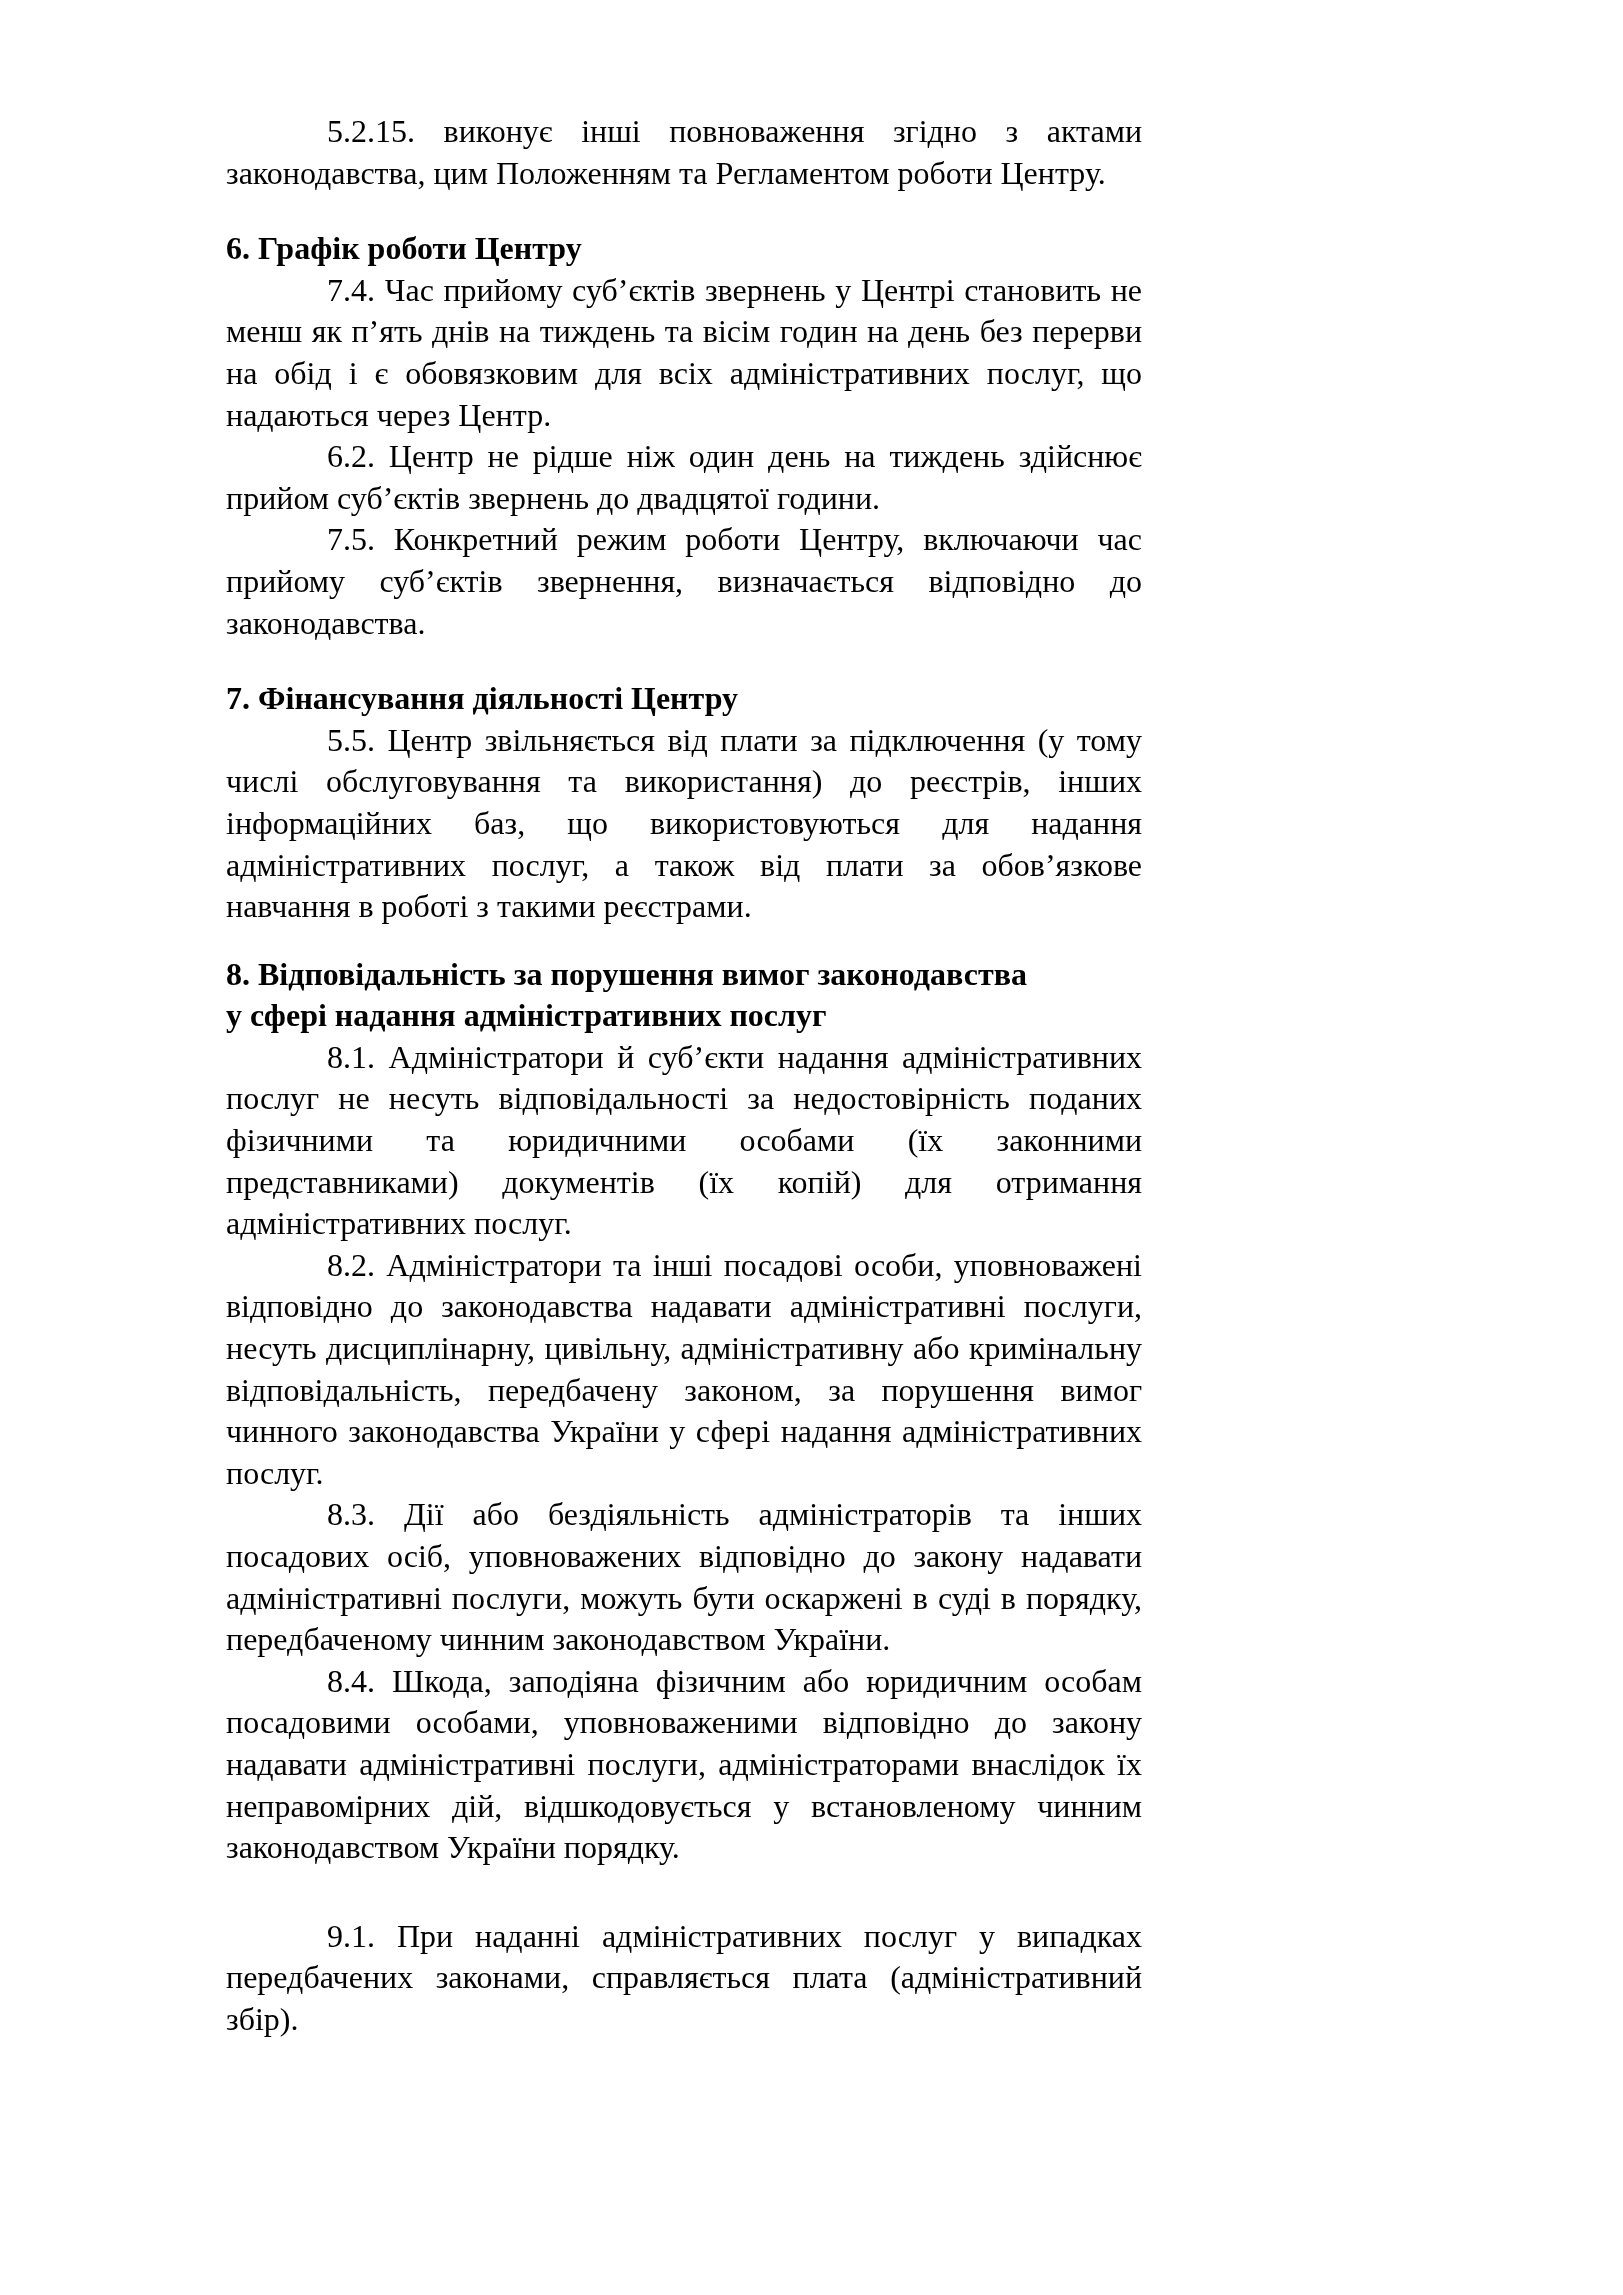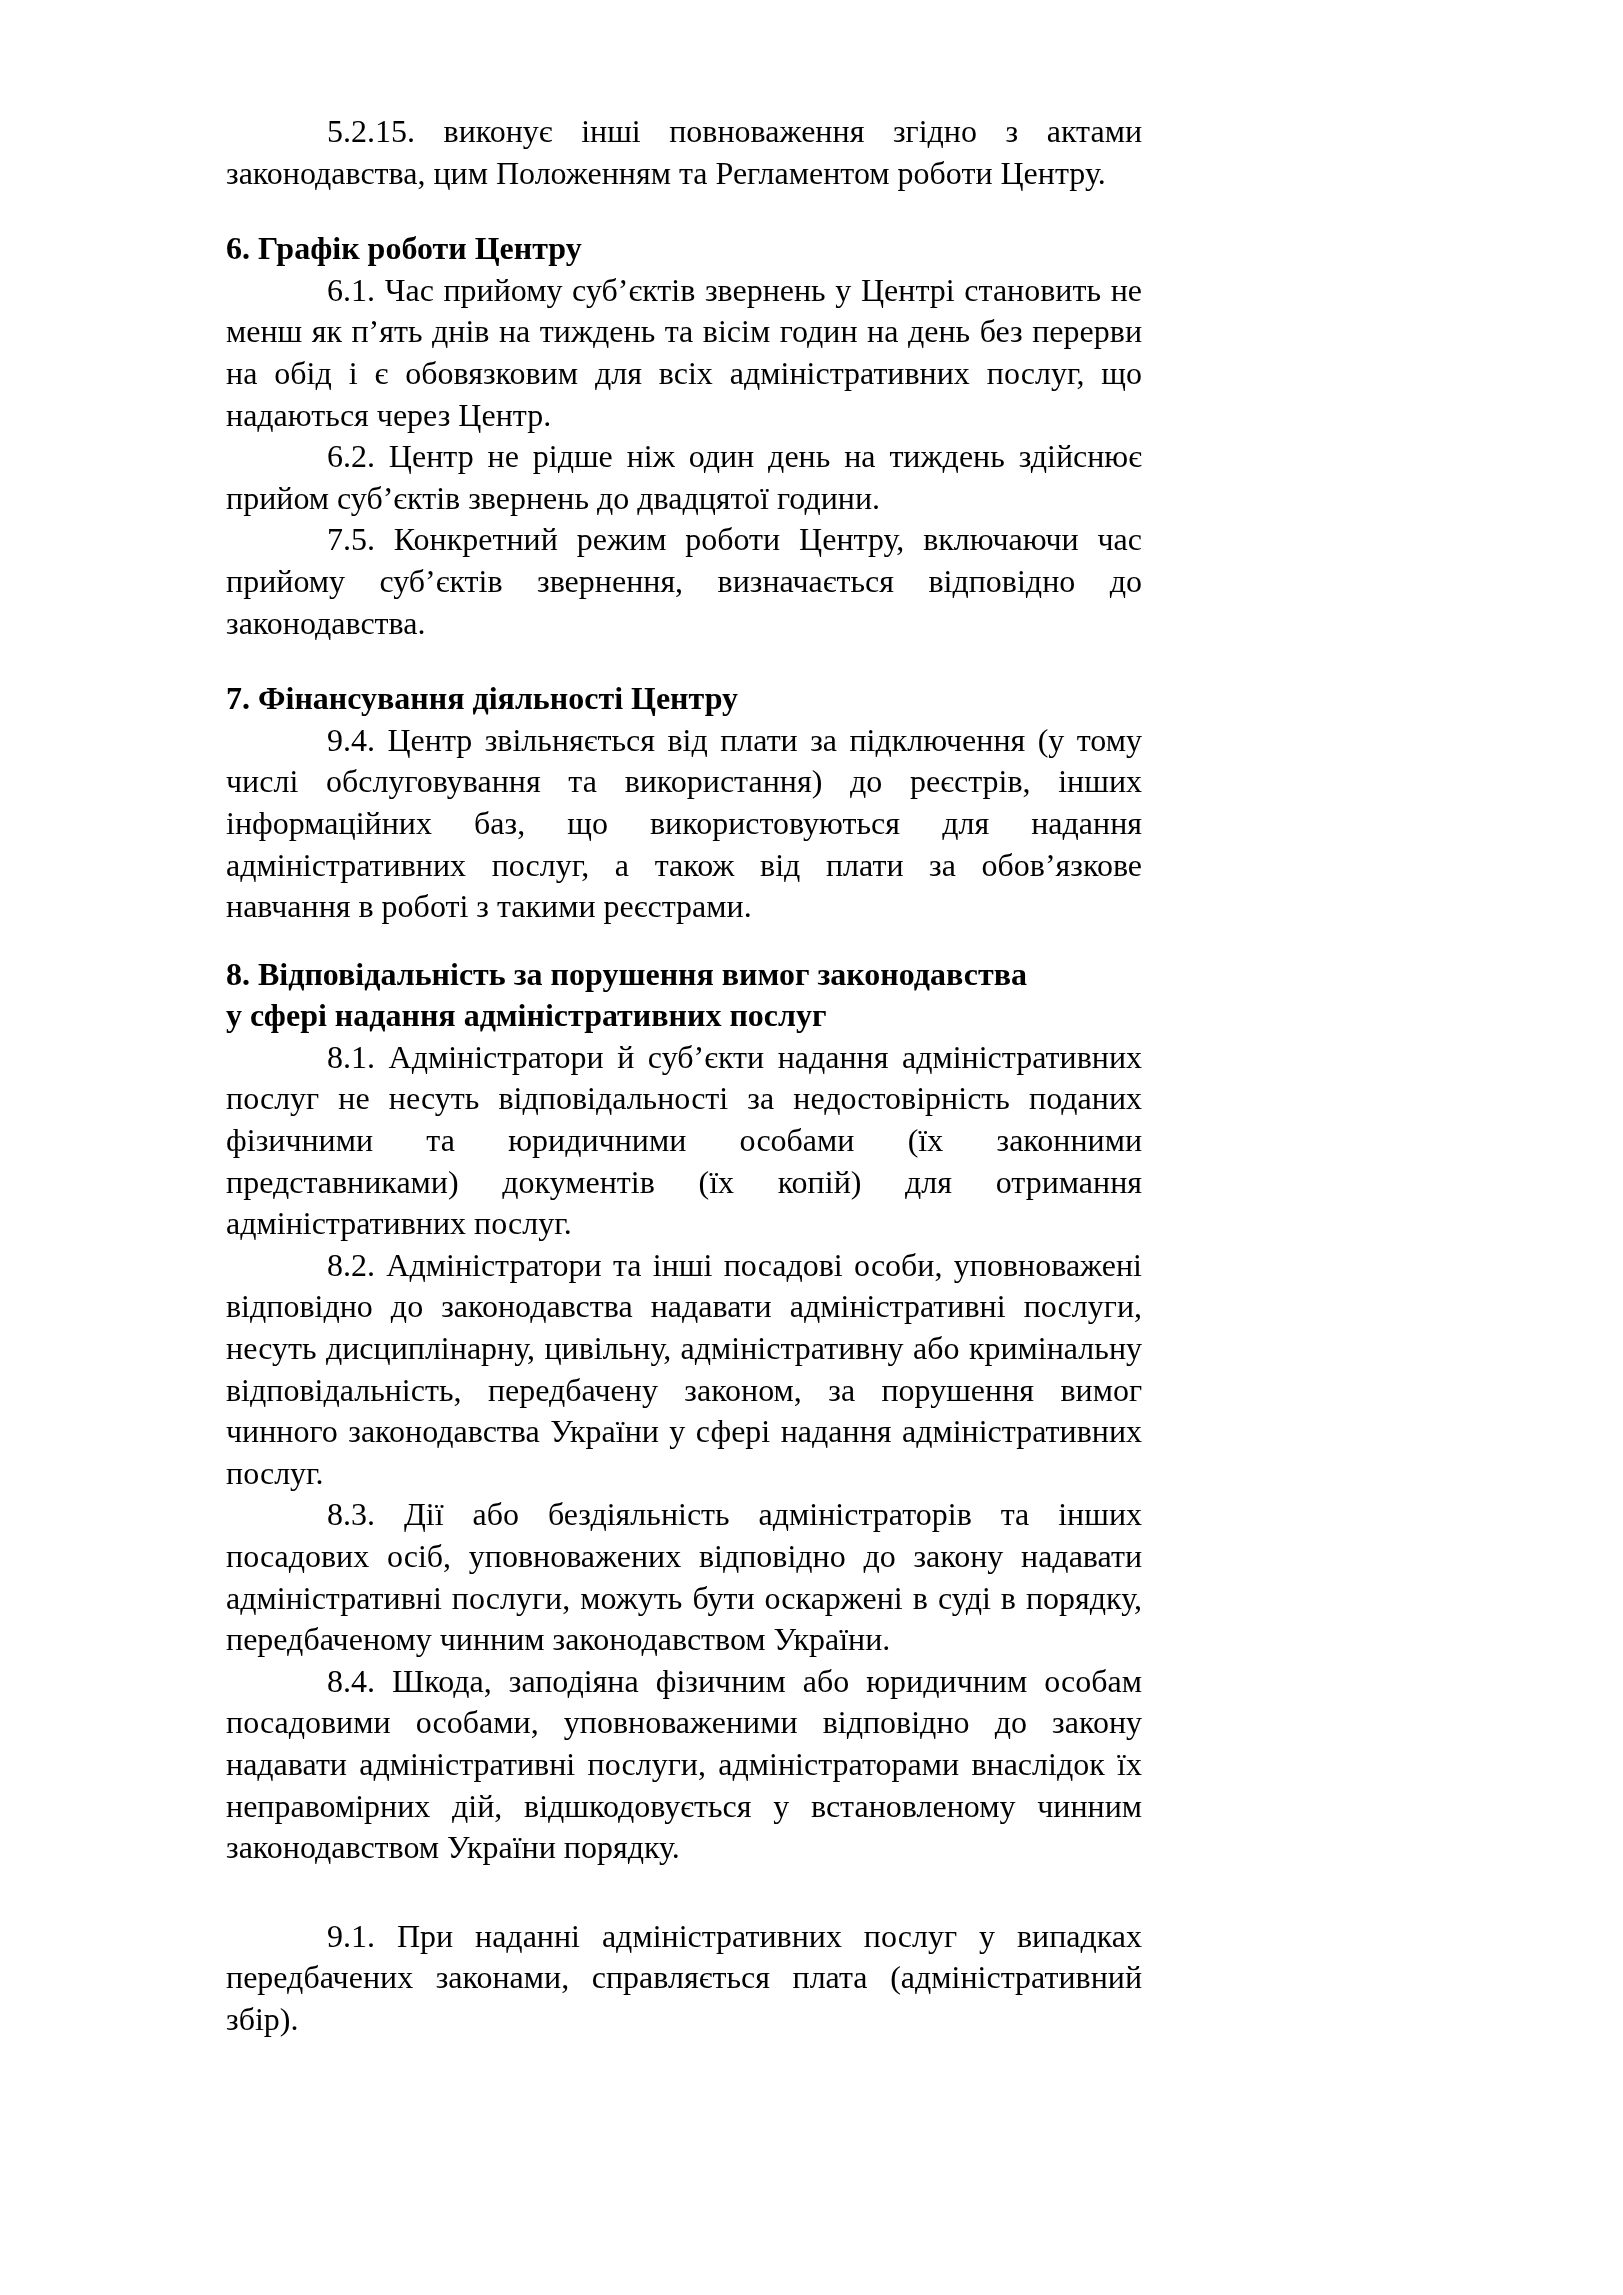--- a/index.html
+++ b/index.html
@@ -51,32 +51,32 @@
 
 <div class="page">
   <div class="doc">
 
     <p class="para">5.2.15.  виконує інші повноваження згідно з актами законодавства, цим Положенням  та Регламентом роботи Центру.</p>
 
     <div class="spacer-h"></div>
 
     <p class="heading">6. Графік роботи Центру</p>
 
-    <p class="para">6.1. Час прийому суб’єктів звернень у Центрі становить не менш як п’ять днів на тиждень та вісім годин на день без перерви на обід і є обовязковим для всіх адміністративних послуг, що надаються через Центр.</p>
+    <p class="para">7.4. Час прийому суб’єктів звернень у Центрі становить не менш як п’ять днів на тиждень та вісім годин на день без перерви на обід і є обовязковим для всіх адміністративних послуг, що надаються через Центр.</p>
 
     <p class="para">6.2. Центр не рідше ніж один день на тиждень здійснює прийом суб’єктів звернень до двадцятої години.</p>
 
     <p class="para">7.5. Конкретний режим роботи Центру, включаючи час прийому суб’єктів звернення, визначається відповідно до законодавства.</p>
 
     <div class="spacer-h"></div>
 
     <p class="heading">7. Фінансування діяльності Центру</p>
 
 
-    <p class="para">9.4. Центр звільняється від плати за підключення (у тому числі обслуговування та використання) до реєстрів, інших інформаційних баз, що використовуються для надання адміністративних послуг, а також від плати за обов’язкове навчання в роботі з такими реєстрами.</p>
+    <p class="para">5.5. Центр звільняється від плати за підключення (у тому числі обслуговування та використання) до реєстрів, інших інформаційних баз, що використовуються для надання адміністративних послуг, а також від плати за обов’язкове навчання в роботі з такими реєстрами.</p>
 
     <div class="spacer-mid"></div>
 
     <p class="heading">8. Відповідальність за порушення вимог законодавства</p>
     <p class="heading">у сфері надання адміністративних послуг</p>
 
     <p class="para">8.1. Адміністратори й суб’єкти надання адміністративних послуг не несуть відповідальності за недостовірність поданих фізичними та юридичними особами (їх законними представниками) документів (їх копій) для отримання адміністративних послуг.</p>
 
     <p class="para">8.2. Адміністратори та інші посадові особи, уповноважені відповідно до законодавства надавати адміністративні послуги, несуть дисциплінарну, цивільну, адміністративну або кримінальну відповідальність, передбачену законом, за порушення вимог чинного законодавства України у сфері надання адміністративних послуг.</p>
 

